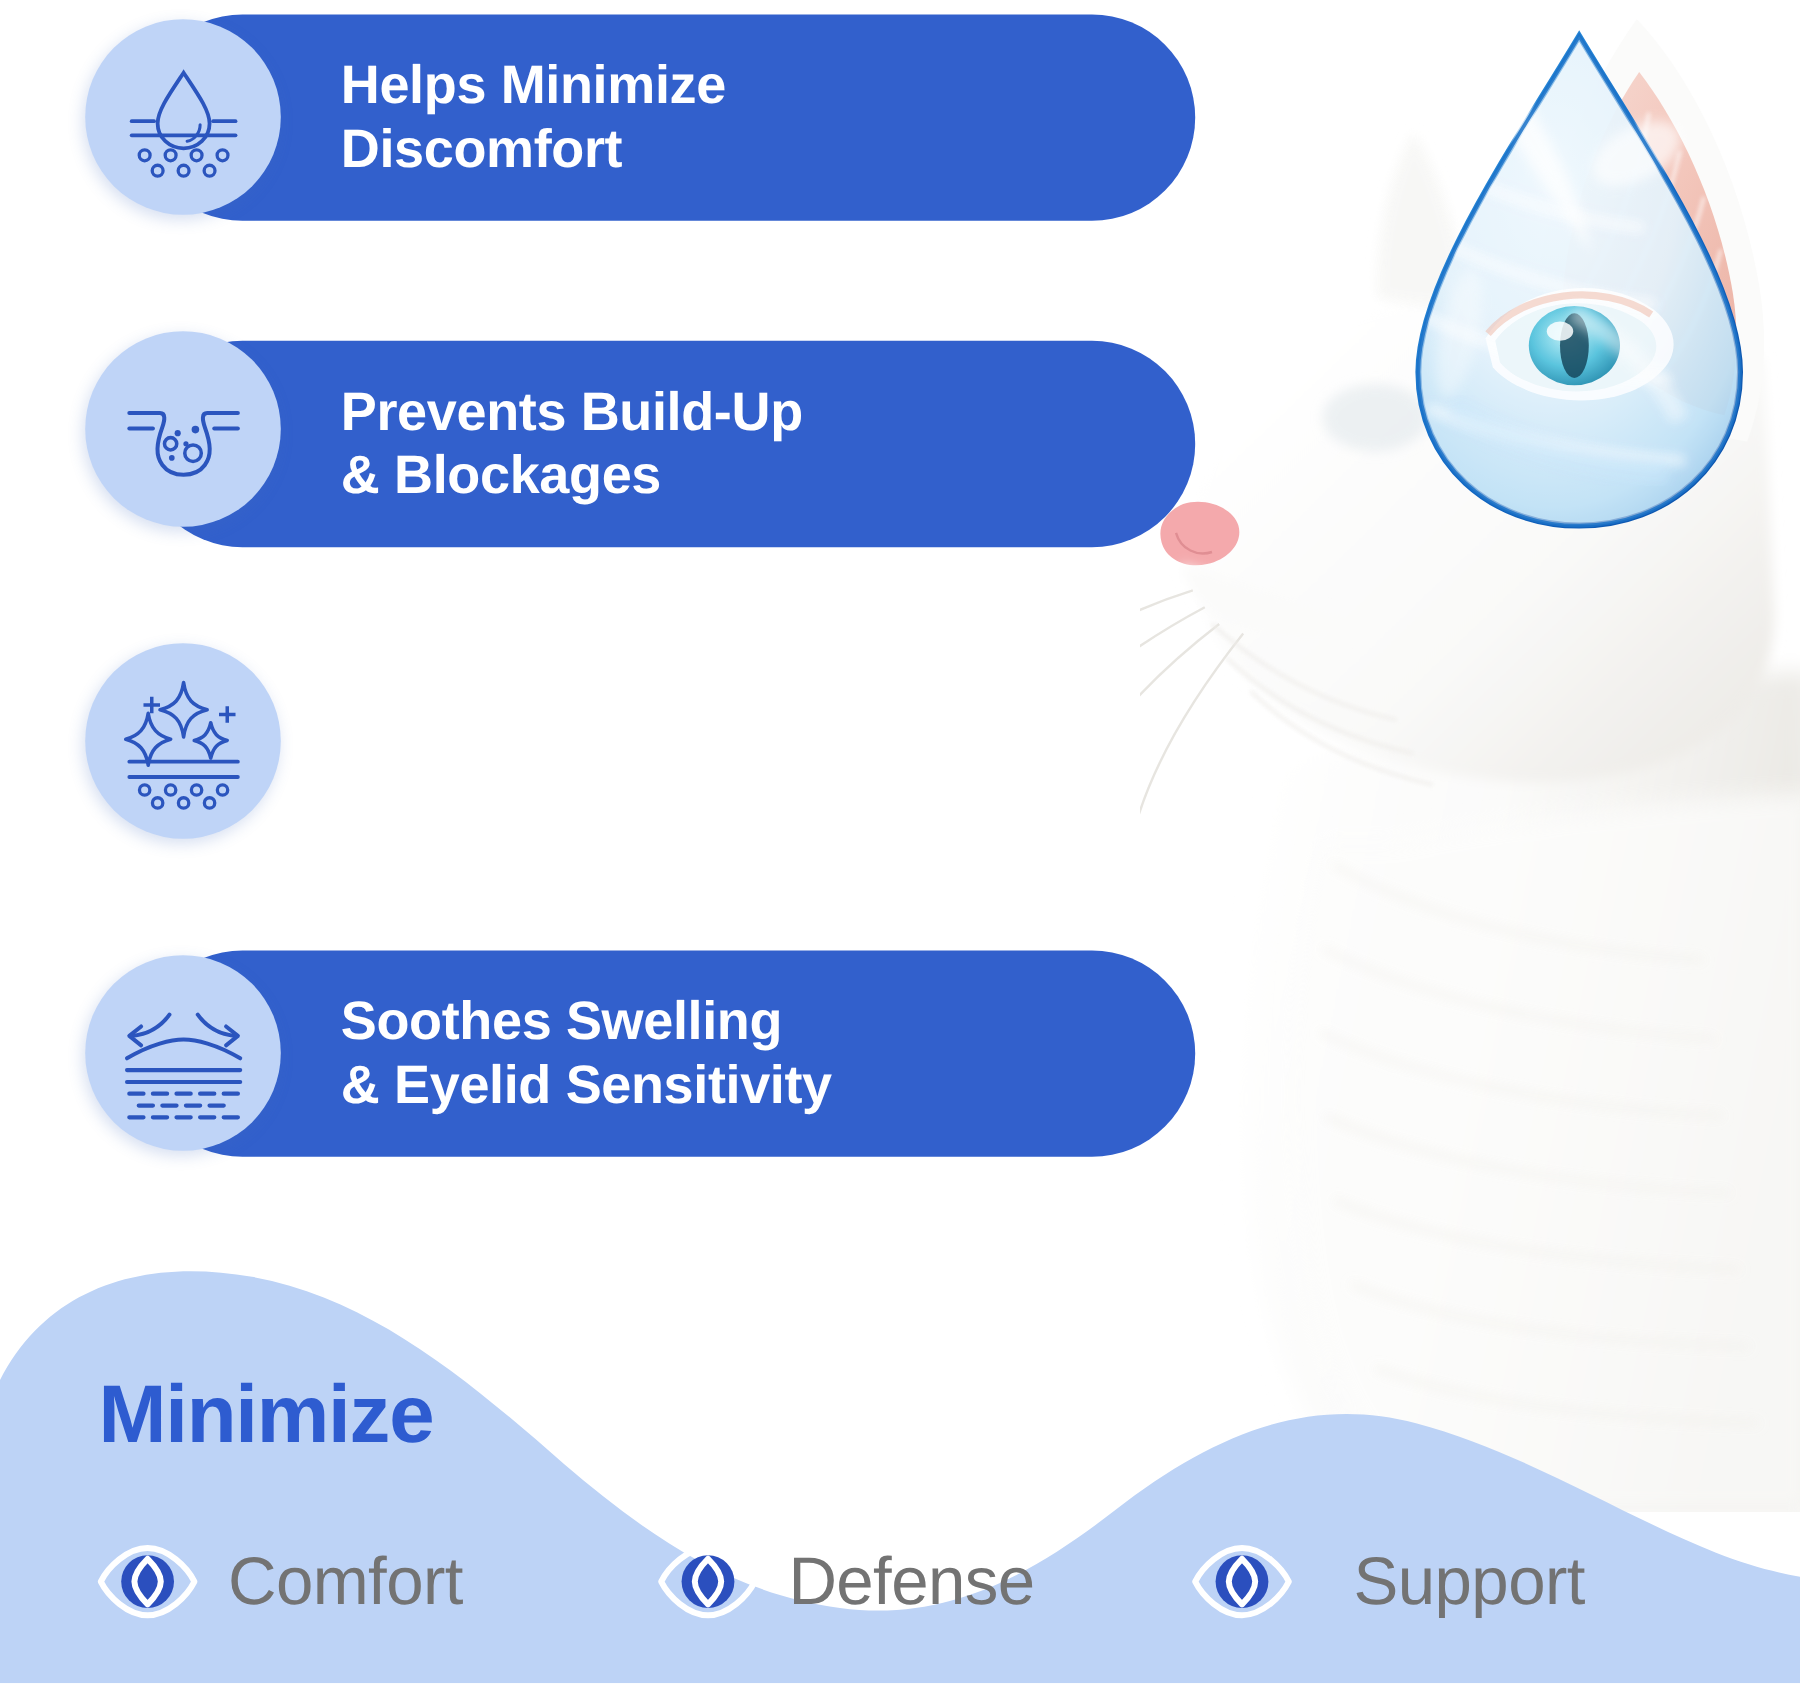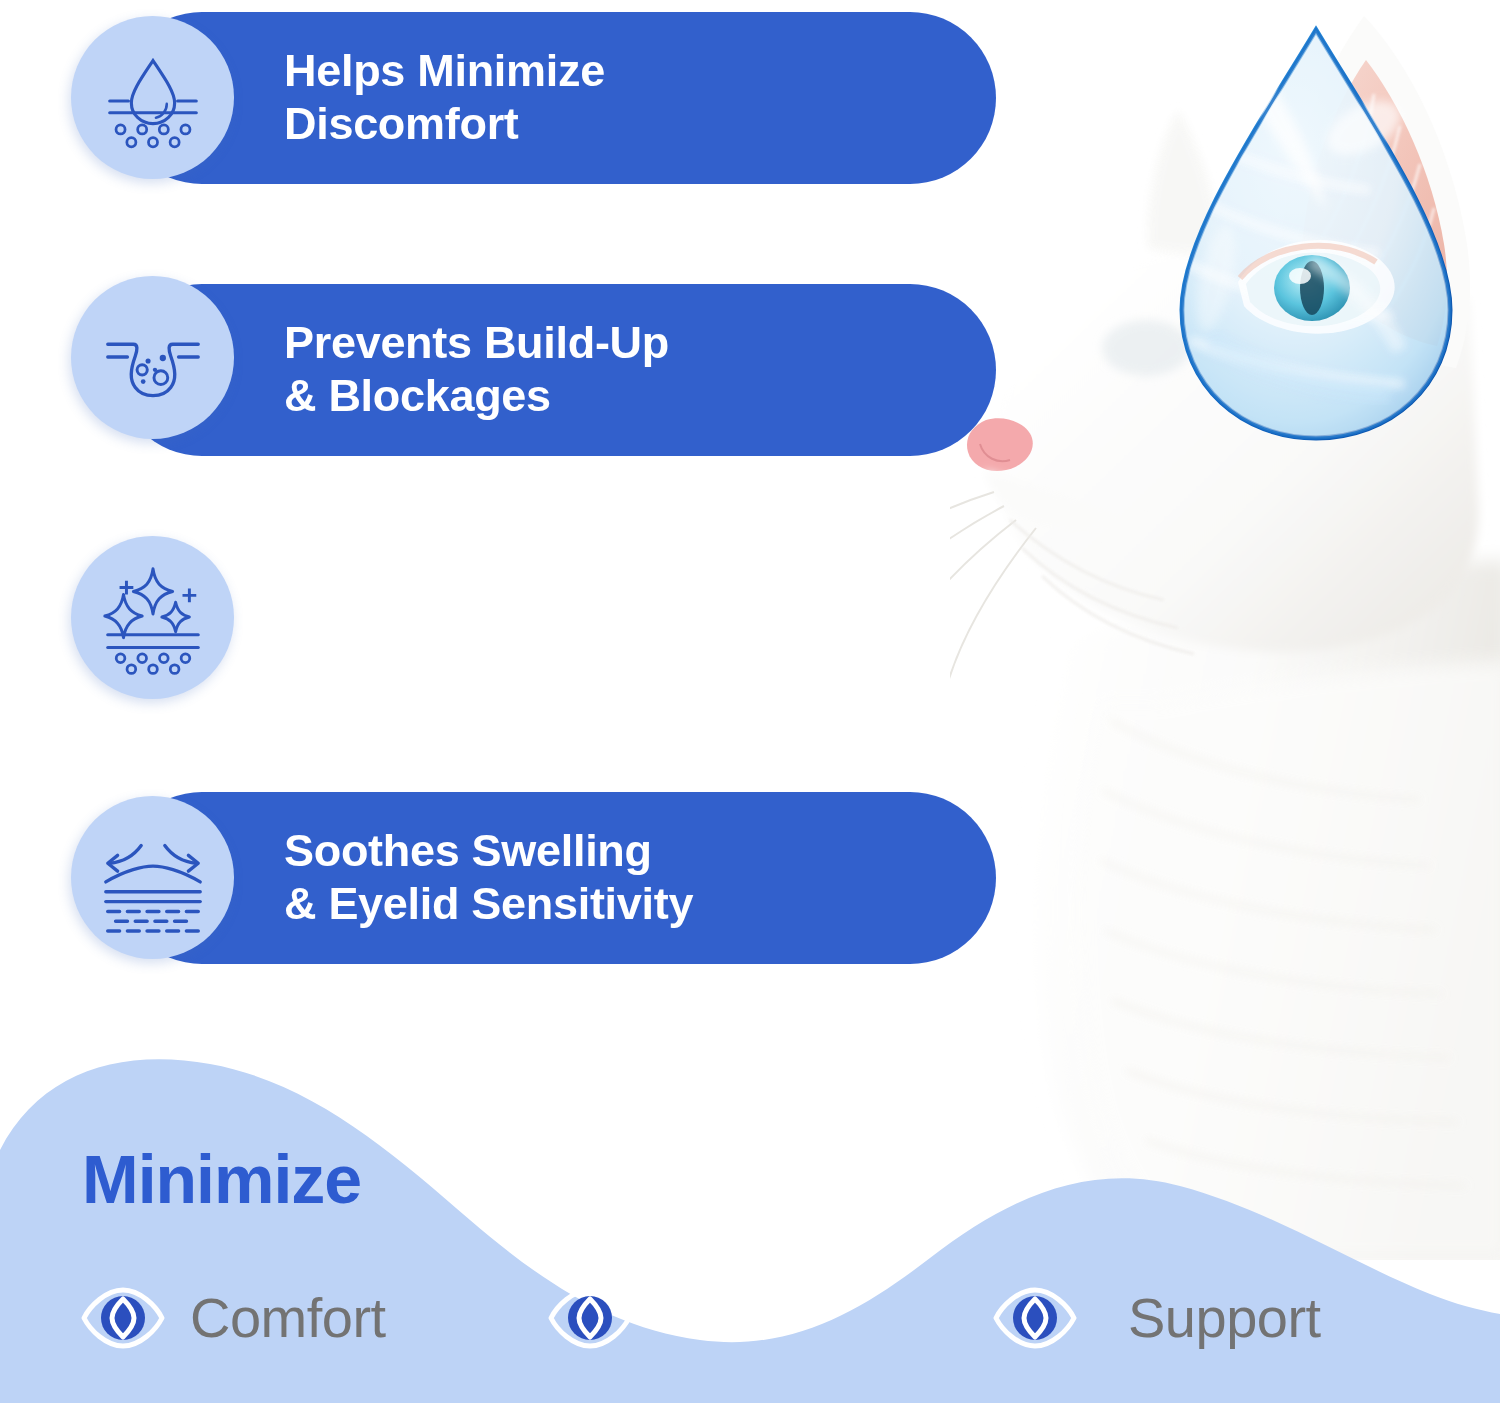--- a/index.html
+++ b/index.html
@@ -301,20 +301,21 @@
       </svg>
       <span class="promo-label">Comfort</span>
     </div>
 
     <div class="promo-item" style="left:545px;">
       <svg class="eye-ico" width="90" height="72" viewBox="0 0 90 72" aria-hidden="true">
         <path d="M45 8 C 62 8, 78 24, 84 36 C 78 48, 62 64, 45 64 C 28 64, 12 48, 6 36 C 12 24, 28 8, 45 8 Z" fill="none" stroke="#ffffff" stroke-width="5" stroke-linejoin="round"></path>
         <circle cx="45" cy="36" r="22" fill="#2B4FBE"></circle>
         <path d="M45 17 C 53 25, 56 31, 56 36 C 56 41, 53 47, 45 55 C 37 47, 34 41, 34 36 C 34 31, 37 25, 45 17 Z" fill="#2B4FBE" stroke="#ffffff" stroke-width="5" stroke-linejoin="round"></path>
       </svg>
+      <span class="promo-label">Defense</span>
     </div>
 
     <div class="promo-item" style="left:990px;gap:48px;">
       <svg class="eye-ico" width="90" height="72" viewBox="0 0 90 72" aria-hidden="true">
         <path d="M45 8 C 62 8, 78 24, 84 36 C 78 48, 62 64, 45 64 C 28 64, 12 48, 6 36 C 12 24, 28 8, 45 8 Z" fill="none" stroke="#ffffff" stroke-width="5" stroke-linejoin="round"></path>
         <circle cx="45" cy="36" r="22" fill="#2B4FBE"></circle>
         <path d="M45 17 C 53 25, 56 31, 56 36 C 56 41, 53 47, 45 55 C 37 47, 34 41, 34 36 C 34 31, 37 25, 45 17 Z" fill="#2B4FBE" stroke="#ffffff" stroke-width="5" stroke-linejoin="round"></path>
       </svg>
       <span class="promo-label">Support</span>
     </div>

